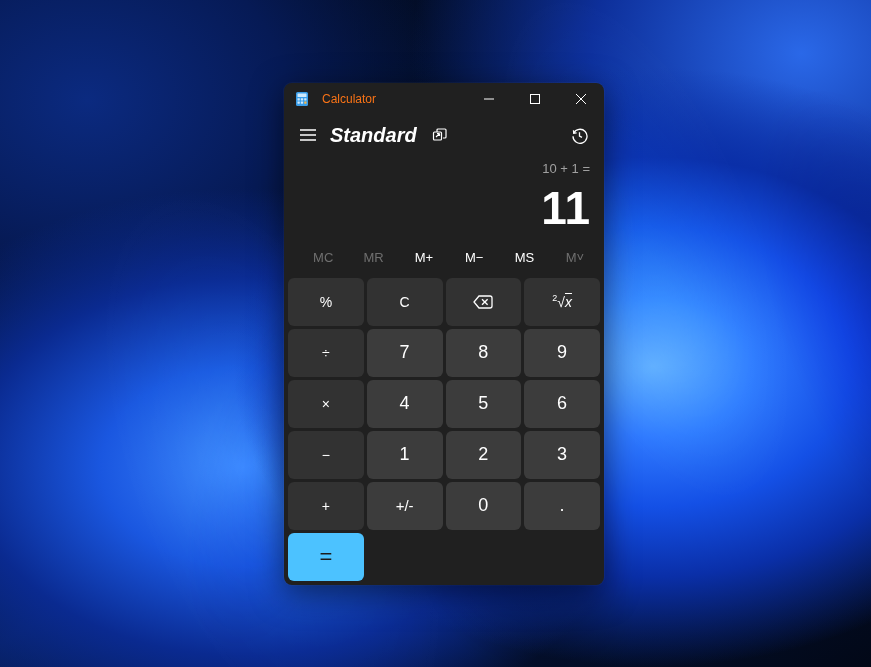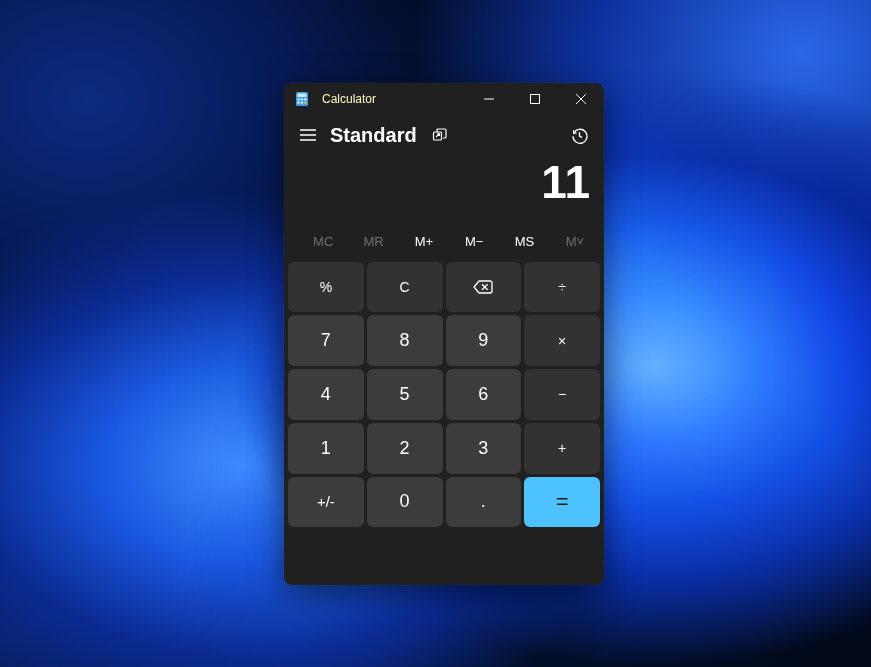--- a/index.html
+++ b/index.html
@@ -70,21 +70,21 @@
     }
     .app-icon {
       width: 16px;
       height: 16px;
       margin-right: 12px;
       display: flex;
       align-items: center;
       justify-content: center;
     }
     .titlebar-text {
-      color: #fef9c3;
+      color: #f97316;
       font-size: 12px;
       font-weight: 400;
       flex: 1;
     }
     .win-controls {
       display: flex;
       height: 100%;
     }
     .win-btn {
       width: 46px;
@@ -109,20 +109,21 @@
       align-items: center;
       justify-content: center;
       cursor: pointer;
       border-radius: 4px;
     }
     .mode-title {
       color: #ffffff;
       font-size: 20px;
       font-weight: 600;
       margin-left: 2px;
+      font-style: italic;
     }
     .top-btn {
       width: 34px;
       height: 34px;
       display: flex;
       align-items: center;
       justify-content: center;
       cursor: pointer;
       border-radius: 4px;
       color: #ffffff;
@@ -139,21 +140,21 @@
       font-size: 13px;
       height: 20px;
       margin-top: 6px;
     }
     .result {
       color: #ffffff;
       font-size: 46px;
       font-weight: 600;
       line-height: 1.1;
       margin-top: 2px;
-      margin-bottom: 14px;
+      margin-bottom: 4px;
     }
     .memory-row {
       display: flex;
       justify-content: flex-end;
       padding: 0 4px;
       height: 32px;
       align-items: center;
       flex-shrink: 0;
       margin-left: 10px;
     }
@@ -270,20 +271,21 @@
     <div class="top-btn">
       <svg width="17" height="17" viewBox="0 0 17 17" fill="none" stroke="#ffffff" stroke-width="1.3">
         <path d="M2.7 6.2 A7 7 0 1 1 2 9.2"></path>
         <polyline points="2.5,3.3 2.7,6.2 5.6,5.9"></polyline>
         <polyline points="8.5,5.2 8.5,9 11,10.4"></polyline>
       </svg>
     </div>
   </div>
 
   <div class="display-area">
+    <div class="expression">10 + 1 =</div>
     <div class="result">11</div>
   </div>
 
   <div class="memory-row">
     <div class="mem-btn disabled">MC</div>
     <div class="mem-btn disabled">MR</div>
     <div class="mem-btn">M+</div>
     <div class="mem-btn">M−</div>
     <div class="mem-btn">MS</div>
     <div class="mem-btn disabled">M˅</div>
@@ -293,20 +295,23 @@
     <button class="key fn">%</button>
     <button class="key fn">C</button>
     <button class="key fn">
       <svg width="20" height="14" viewBox="0 0 20 14" fill="none" stroke="#ffffff" stroke-width="1.3">
         <path d="M6 1 H17 a2 2 0 0 1 2 2 v8 a2 2 0 0 1 -2 2 H6 L1 7 Z"></path>
         <line x1="9" y1="4.2" x2="14.6" y2="9.8"></line>
         <line x1="14.6" y1="4.2" x2="9" y2="9.8"></line>
       </svg>
     </button>
 
+    <button class="key fn">
+      <span><span class="sup">2</span>√<span style="text-decoration:overline;" class="small-math">x</span></span>
+    </button>
     <button class="key fn">÷</button>
 
     <button class="key num">7</button>
     <button class="key num">8</button>
     <button class="key num">9</button>
     <button class="key fn">×</button>
 
     <button class="key num">4</button>
     <button class="key num">5</button>
     <button class="key num">6</button>

